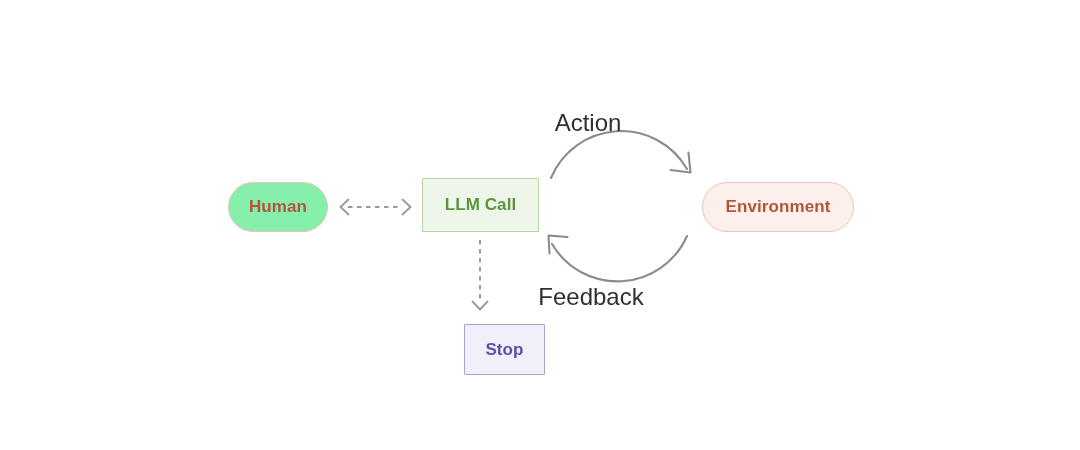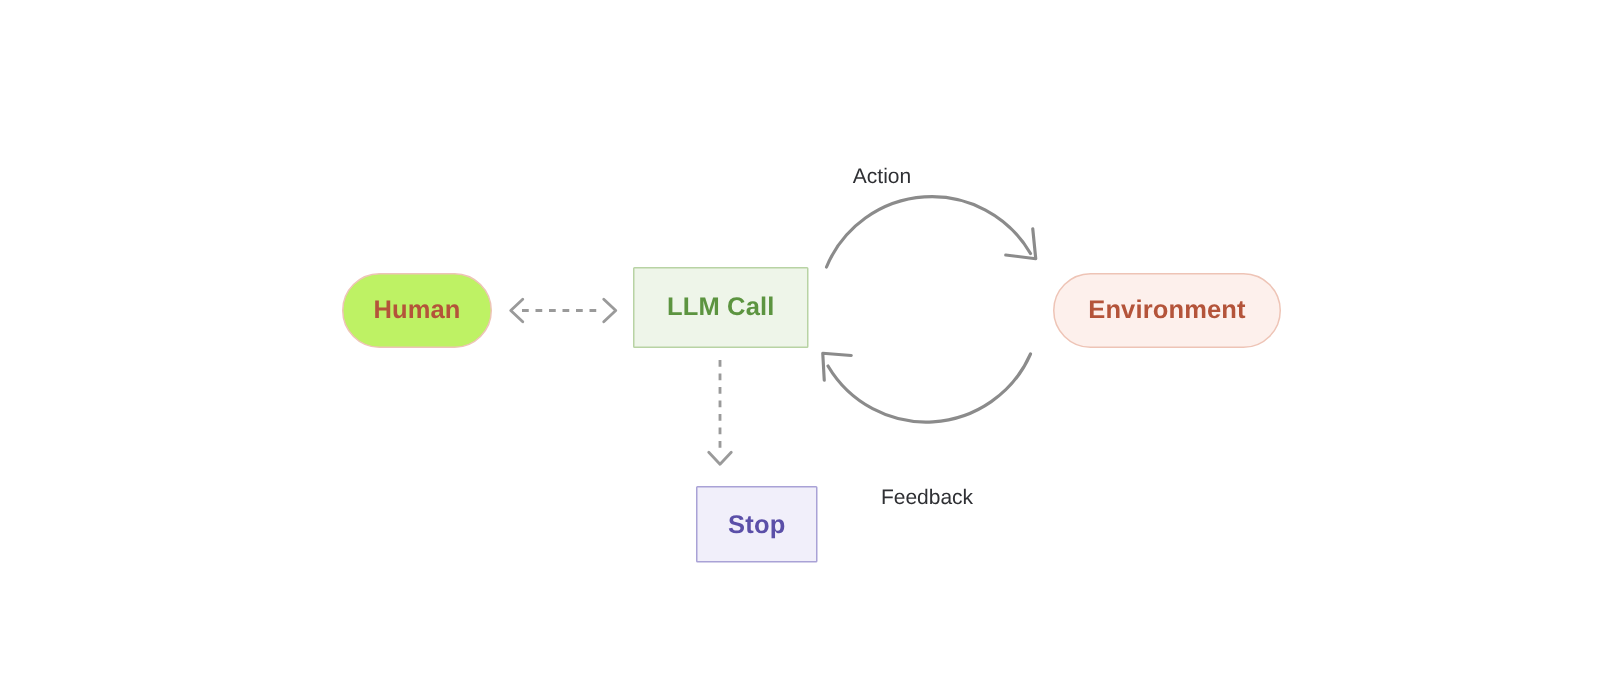--- a/index.html
+++ b/index.html
@@ -28,21 +28,21 @@
     white-space: nowrap;
     user-select: none;
   }
   
   #node-human {
     left: 228px;
     top: 182px;
     width: 100px;
     height: 50px;
     border-radius: 25px;
-    background: #bef264;
+    background: #86efac;
     border: 1.4px solid #eec4b6;
     color: #b4543a;
     font-size: 17px;
   }
   
   #node-llm-call {
     left: 422px;
     top: 178px;
     width: 117px;
     height: 54px;
@@ -74,35 +74,34 @@
     background: #f1effa;
     border: 1.4px solid #a9a2d6;
     color: #5b4fa8;
     font-size: 17px;
     margin-left: 24px;
   }
   
   .edge-label {
     position: absolute;
     color: #2f3034;
-    font-size: 14px;
+    font-size: 24px;
     font-weight: normal;
     white-space: nowrap;
     user-select: none;
   }
   #label-action {
     left: 588px;
     top: 109px;
     transform: translateX(-50%);
   }
   #label-feedback {
-    left: 618px;
+    left: 591px;
     top: 283px;
     transform: translateX(-50%);
-    margin-top: 40px;
   }
   #edges {
     position: absolute;
     left: 0;
     top: 0;
     width: 1080px;
     height: 450px;
     pointer-events: none;
   }
 </style>

